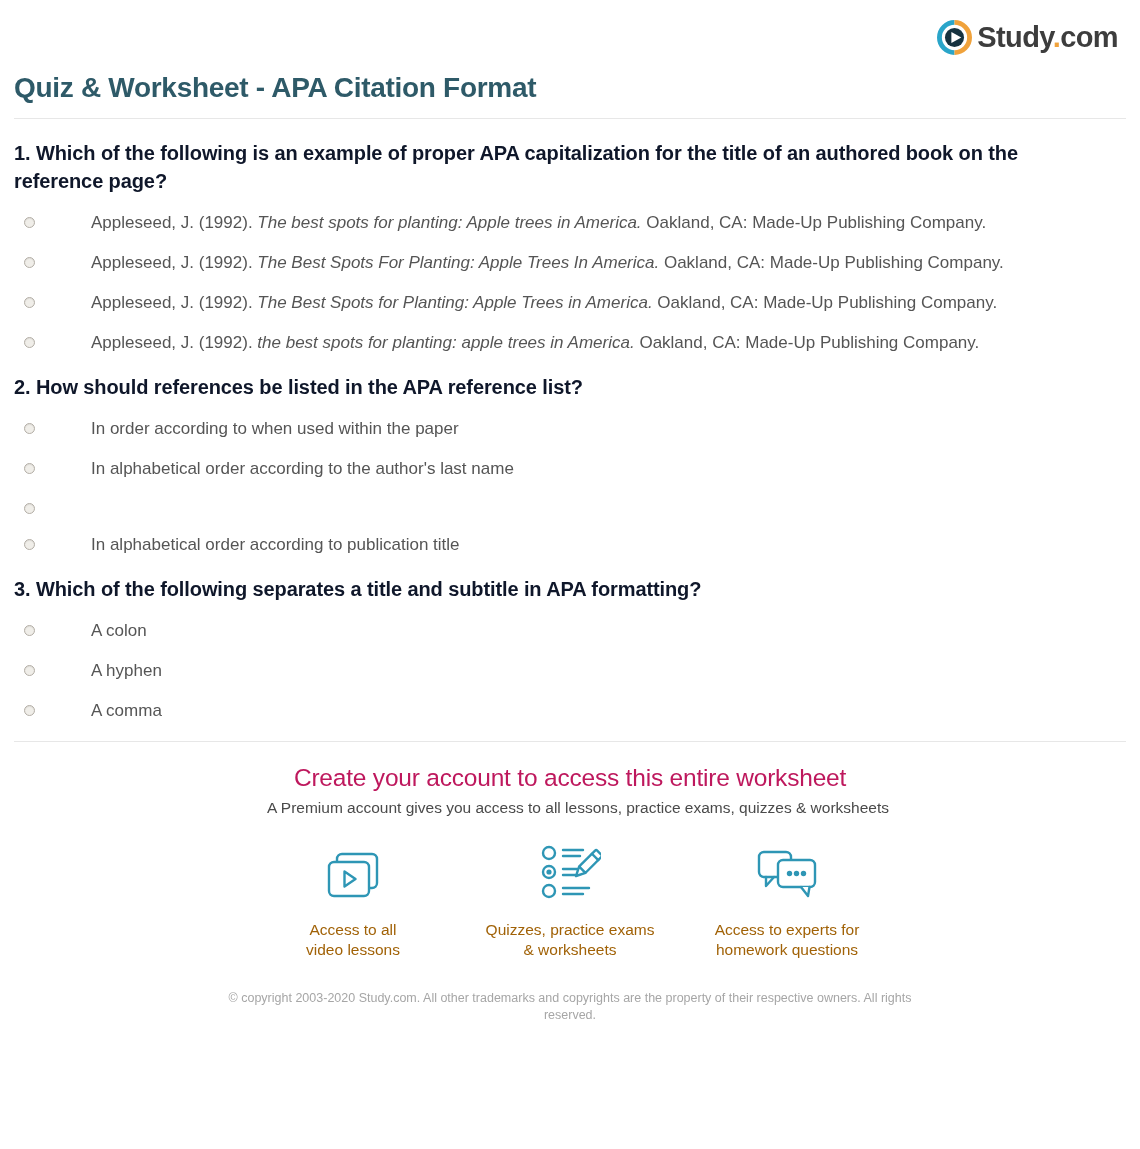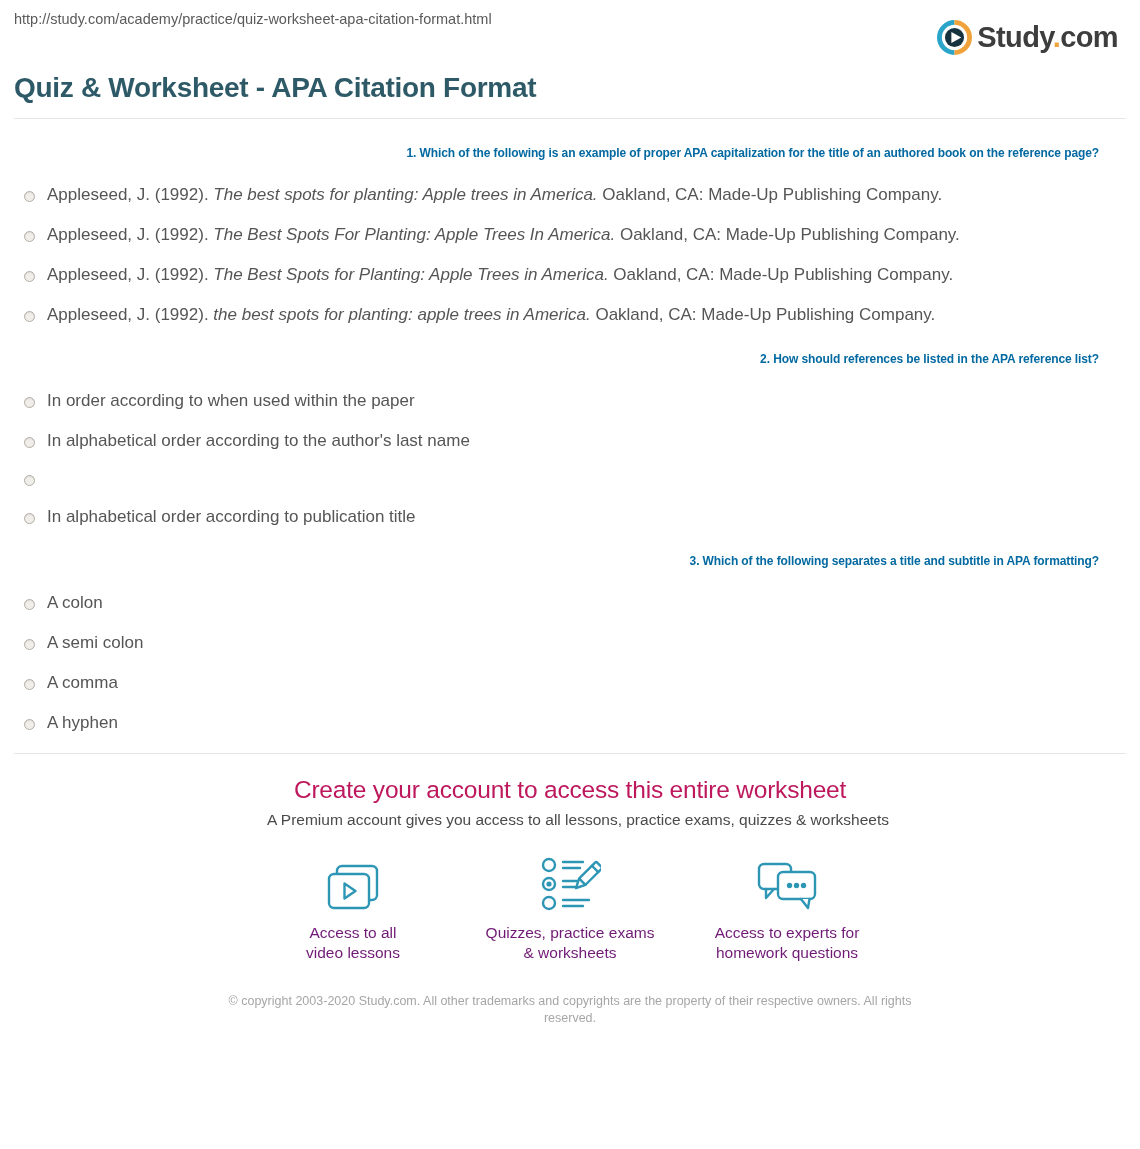--- a/index.html
+++ b/index.html
@@ -18,54 +18,53 @@
   .logo-text { font-size: 29px; font-weight: 700; color: #3d3d3d; letter-spacing: -0.6px; margin-left: 5px; line-height: 35px; }
   .logo-dot { color: #f0a23b; }
 
   
   .page-title { padding: 16px 14px 14px; font-size: 28px; font-weight: 700; color: #2e5a68; letter-spacing: -0.3px; }
 
   .divider { border: none; border-top: 1px solid #e7e7e7; margin: 0 14px; }
 
   
   .question { margin: 0 14px; }
-  .q-heading { font-size: 12px; font-weight: 700; color: #0369a1; line-height: 28px; margin-top: 20px; max-width: 1085px; letter-spacing: -0.1px; text-align: right; }
+  .q-heading { font-size: 20px; font-weight: 700; color: #0f172a; line-height: 28px; margin-top: 20px; max-width: 1085px; letter-spacing: -0.1px; }
   .question:first-of-type .q-heading { margin-top: 32px; }
   .options { margin-top: 18px; margin-bottom: 18px; }
-  .option { display: flex; align-items: center; padding-left: 10px; margin-bottom: 21px; cursor: pointer; }
+  .option { display: flex; align-items: flex-start; padding-left: 10px; margin-bottom: 21px; cursor: pointer; gap: 44px; }
   .radio {
     width: 11px; height: 11px; flex: none; border-radius: 50%;
     border: 1px solid #b3aea6; background: #f0eee9;
     box-shadow: inset 0 1px 1px rgba(0,0,0,0.08);
     margin: 4px 12px 0 0;
   }
   .option-text { font-size: 17px; color: #555555; line-height: 19px; }
   .option-text em { font-style: italic; }
 
   
   .cta { text-align: center; }
   .cta-heading { margin-top: 22px; font-size: 24.5px; font-weight: 400; color: #be185d; letter-spacing: -0.2px; }
   .cta-sub { margin-top: 7px; font-size: 15.5px; color: #4a4a4a; padding-left: 16px; }
   .features { display: flex; justify-content: center; margin-top: 26px; }
   .feature { width: 217px; text-align: center; }
   .feature-icon { height: 58px; display: flex; align-items: flex-end; justify-content: center; }
   .feature-icon svg { display: block; }
-  .feature-label { margin-top: 10px; font-size: 15.5px; color: #701a75; line-height: 20px; text-align: center; }
+  .feature-label { margin-top: 19px; font-size: 15.5px; color: #a16207; line-height: 20px; text-align: center; }
 
   .copyright { margin: 30px auto 8px; max-width: 712px; text-align: center; font-size: 12.5px; color: #a6a6a6; line-height: 17px; }
 
   .ic { stroke: #2e96b5; stroke-width: 2.4; fill: none; stroke-linecap: round; stroke-linejoin: round; }
   .ic-fill { fill: #2e96b5; stroke: none; }
   .ic-mask { fill: #ffffff; }
 </style>
 </head>
 <body>
 
 <div class="header">
-  <div class="url">http://study.com/academy/practice/quiz-worksheet-apa-citation-format.html</div>
   <a class="logo">
     <span>
       <svg viewBox="0 0 36 36">
         <path d="M18 2.5 A15.5 15.5 0 0 0 18 33.5" fill="none" stroke="#2aa5c9" stroke-width="5"></path>
         <path d="M18 2.5 A15.5 15.5 0 0 1 18 33.5" fill="none" stroke="#f0a23b" stroke-width="5"></path>
         <circle cx="18" cy="18" r="9.8" fill="#16323f"></circle>
         <path d="M14.8 12.4 L25 18 L14.8 23.6 Z" fill="#ffffff"></path>
       </svg>
     </span>
     <span class="logo-text"><span>Study</span><span class="logo-dot">.</span><span>com</span></span>
@@ -120,29 +119,25 @@
 
 <div class="question">
   <h2 class="q-heading">3. Which of the following separates a title and subtitle in APA formatting?</h2>
   <div class="options">
     <div class="option">
       <span class="radio"></span>
       <span class="option-text"><span>A colon</span><em></em><span></span></span>
     </div>
     <div class="option">
       <span class="radio"></span>
-      <span class="option-text"><span>A semi colon</span><em></em><span></span></span>
+      <span class="option-text"><span>A hyphen</span><em></em><span></span></span>
     </div>
     <div class="option">
       <span class="radio"></span>
       <span class="option-text"><span>A comma</span><em></em><span></span></span>
-    </div>
-    <div class="option">
-      <span class="radio"></span>
-      <span class="option-text"><span>A hyphen</span><em></em><span></span></span>
     </div>
   </div>
 </div>
 
 <hr class="divider">
 
 <div class="cta">
   <div class="cta-heading">Create your account to access this entire worksheet</div>
   <div class="cta-sub">A Premium account gives you access to all lessons, practice exams, quizzes &amp; worksheets</div>
 

